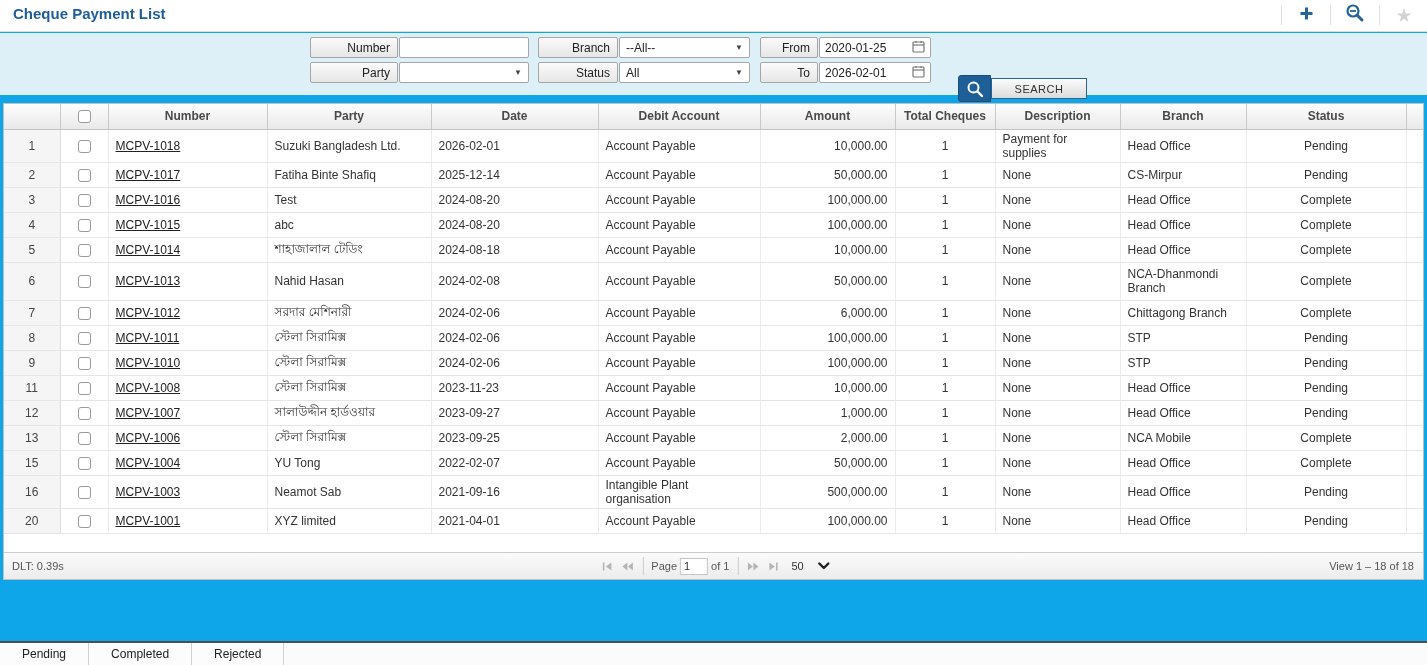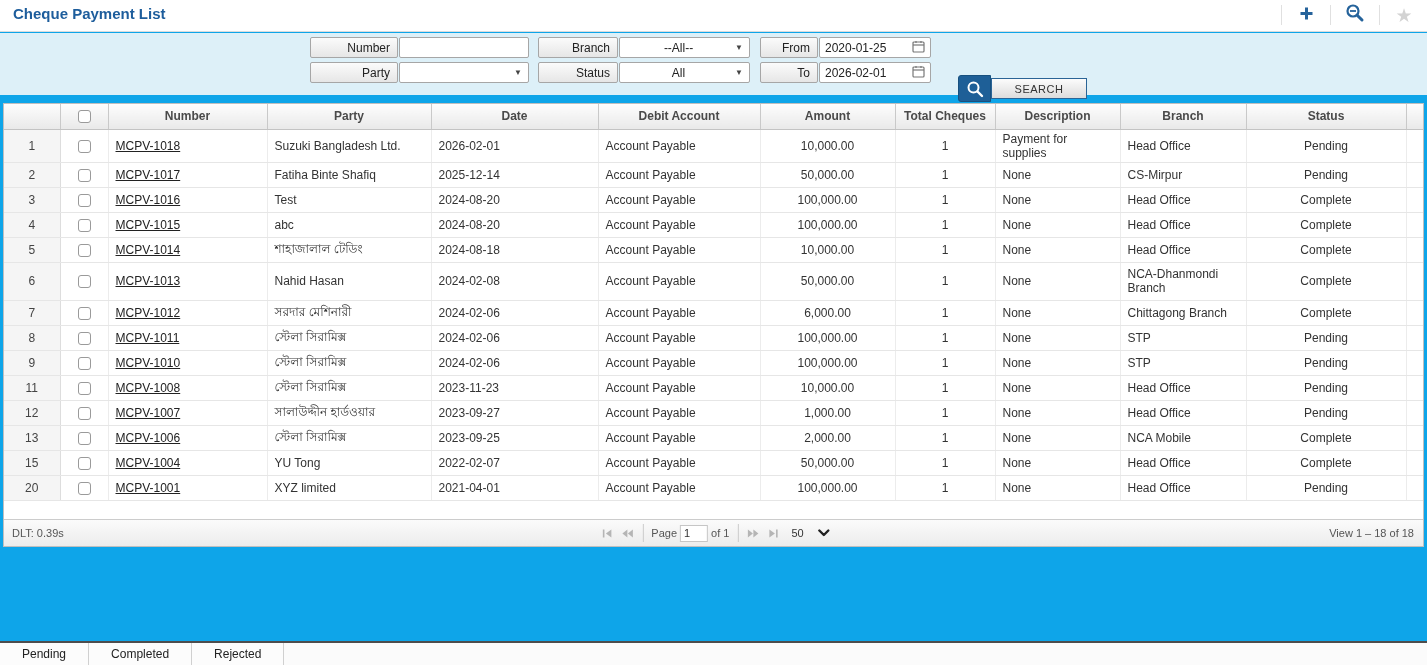--- a/index.html
+++ b/index.html
@@ -13,40 +13,40 @@
   .title-actions { position:absolute; right:10px; top:2px; height:26px; display:flex; align-items:center; }
   .ta-sep { width:1px; height:20px; background:#e0e0e0; margin:0 11px; }
   .icon-btn { width:26px; height:24px; display:flex; align-items:center; justify-content:center; cursor:pointer; }
   .star-glyph { font-size:19px; color:#d3d3d3; line-height:1; }
 
   
   .filterbar { position:absolute; top:33px; left:0; right:0; height:62px; background:#ddf0f8; }
   .f-label { position:absolute; height:21px; background:linear-gradient(#fbfbfb,#e6e6e6); border:1px solid #a6a6a6; border-radius:2px; font-size:12px; color:#222; text-align:right; padding:3px 7px 0 0; }
   .f-input { position:absolute; height:21px; background:#fff; border:1px solid #a6a6a6; border-radius:2px; font-size:12px; color:#222; padding:0 5px; font-family:"Liberation Sans",sans-serif; }
   .f-select { position:absolute; height:21px; background:#fff; border:1px solid #a6a6a6; border-radius:2px; font-size:12px; color:#222; display:flex; align-items:center; padding:0 6px; cursor:pointer; }
-  .f-select .sel-text { flex:1;text-align:center; }
+  .f-select .sel-text { flex:1; }
   .f-select .arrow { font-size:8px; color:#444; margin-left:4px; }
   .f-date { position:absolute; height:21px; background:#fff; border:1px solid #a6a6a6; border-radius:2px; font-size:12px; color:#222; display:flex; align-items:center; padding:0 5px; cursor:pointer; }
   .f-date .date-text { flex:1; }
 
   .searchwrap { position:absolute; left:958px; top:42px; height:27px; display:flex; align-items:center; cursor:pointer; }
   .search-q { width:33px; height:27px; background:#1e5f97; border:1px solid #17507f; border-radius:3px 0 0 3px; display:flex; align-items:center; justify-content:center; }
   .search-btn { height:21px; width:96px; background:linear-gradient(#fcfcfc,#dcdcdc); border:1px solid #2a6496; font-size:11px; color:#333; display:flex; align-items:center; justify-content:center; letter-spacing:.5px; }
 
   
   .grid { position:absolute; top:103px; left:3px; width:1421px; border:1px solid #bfbfbf; background:#fff; }
   table { border-collapse:collapse; table-layout:fixed; width:1419px; font-size:12px; }
   thead th { height:25px; background:linear-gradient(#fdfdfd,#e9e9e9); border-bottom:1px solid #c3c3c3; border-right:1px solid #c9c9c9; font-weight:bold; color:#4a4a4a; font-size:12px; text-align:center; }
   thead th:last-child { border-right:none; }
   tbody td { height:25px; border-bottom:1px solid #e6e6e6; border-right:1px solid #ececec; padding:2px 7px; color:#333; overflow:hidden; }
   tbody td:last-child { border-right:none; }
   td.c-index { background:#f5f5f5; text-align:center; color:#444; border-right:1px solid #ddd; padding:2px 2px; }
   td.c-check, th.c-check { text-align:center; padding:2px 0; }
   .cb { display:inline-block; width:13px; height:13px; background:#fff; border:1px solid #9a9a9a; border-radius:3px; vertical-align:middle; cursor:pointer; }
-  td.a-right { text-align:center; }
+  td.a-right { text-align:right; }
   td.a-center { text-align:center; }
   a.rowlink { color:#222; text-decoration:underline; cursor:pointer; }
   td.c-scroll, th.c-scroll { border-left:1px solid #c9c9c9; }
   .grid-filler { height:18px; border-top:0; }
 
   
   .grid-footer { position:relative; height:27px; border-top:1px solid #ccc; background:linear-gradient(#fbfbfb,#ececec); font-size:11px; color:#555; }
   .dlt { position:absolute; left:8px; top:7px; }
   .viewinfo { position:absolute; right:9px; top:7px; }
   .pager { position:absolute; left:50%; top:0; transform:translateX(-50%); height:27px; display:flex; align-items:center; }
@@ -362,20 +362,34 @@
             <td>2022-02-07</td>
             <td>Account Payable</td>
             <td class="a-right">50,000.00</td>
             <td class="a-center">1</td>
             <td>None</td>
             <td>Head Office</td>
             <td class="a-center">Complete</td>
             <td class="c-scroll"></td>
           </tr>
           <tr>
+            <td class="c-index">16</td>
+            <td class="c-check"><span class="cb"></span></td>
+            <td><a class="rowlink">MCPV-1003</a></td>
+            <td>Neamot  Sab</td>
+            <td>2021-09-16</td>
+            <td>Intangible Plant organisation</td>
+            <td class="a-right">500,000.00</td>
+            <td class="a-center">1</td>
+            <td>None</td>
+            <td>Head Office</td>
+            <td class="a-center">Pending</td>
+            <td class="c-scroll"></td>
+          </tr>
+          <tr>
             <td class="c-index">20</td>
             <td class="c-check"><span class="cb"></span></td>
             <td><a class="rowlink">MCPV-1001</a></td>
             <td>XYZ limited</td>
             <td>2021-04-01</td>
             <td>Account Payable</td>
             <td class="a-right">100,000.00</td>
             <td class="a-center">1</td>
             <td>None</td>
             <td>Head Office</td>

